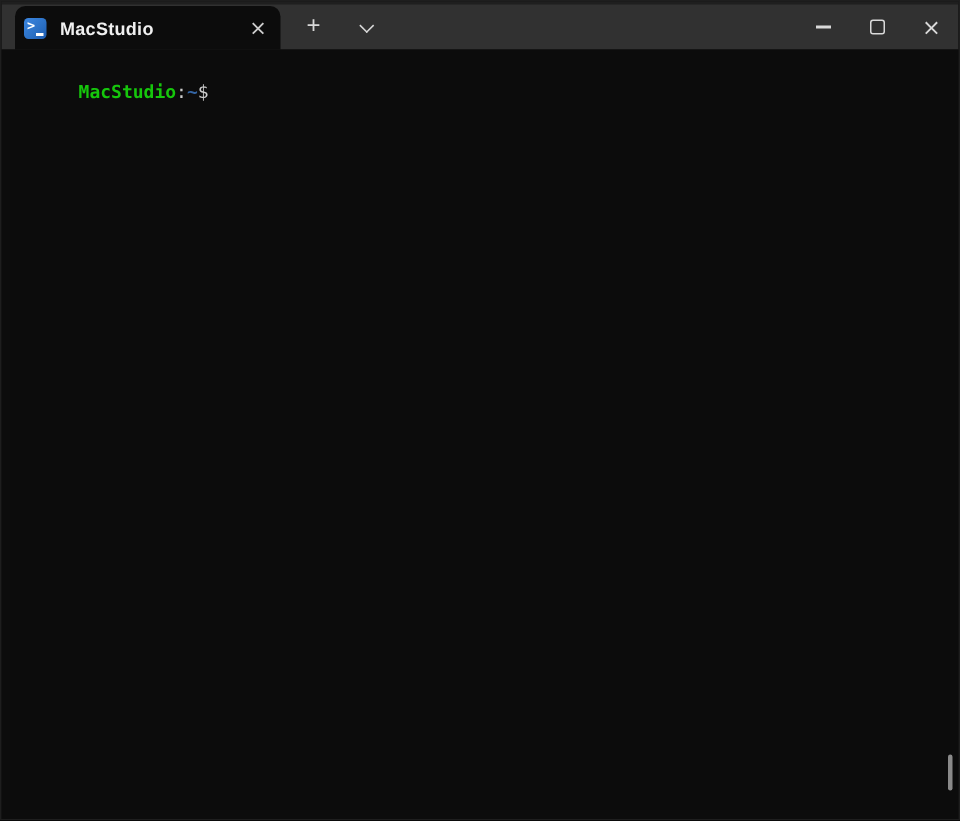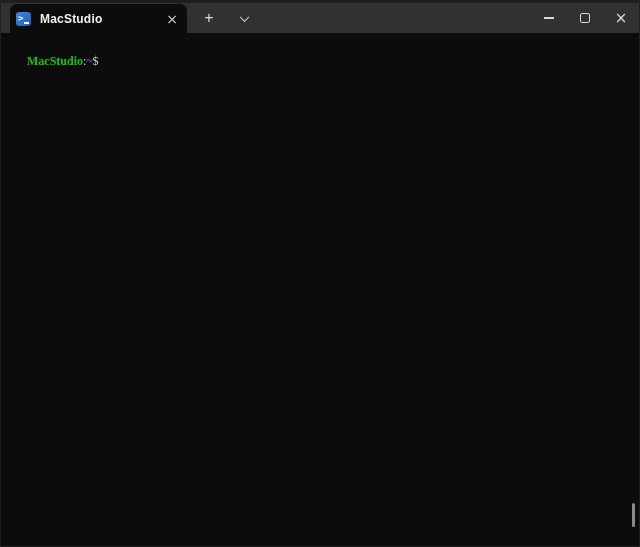--- a/index.html
+++ b/index.html
@@ -104,21 +104,21 @@
   
   .terminal {
     flex: 1;
     background: var(--terminal-bg);
     position: relative;
     padding: 4px 8px;
     font-family: "DejaVu Sans Mono", "Liberation Mono", monospace;
     font-size: 12px; line-height: 16px;
     cursor: text;
   }
-  .prompt-line { white-space: pre; font-family: Liberation Serif, serif; }
+  .prompt-line { white-space: pre; }
   .seg-bold { font-weight: bold; }
 
   .scrollbar-thumb {
     position: absolute;
     right: 4px; top: 470px;
     width: 3px; height: 24px;
     background: var(--scrollbar-thumb);
     border-radius: 2px;
     cursor: pointer;
   }

